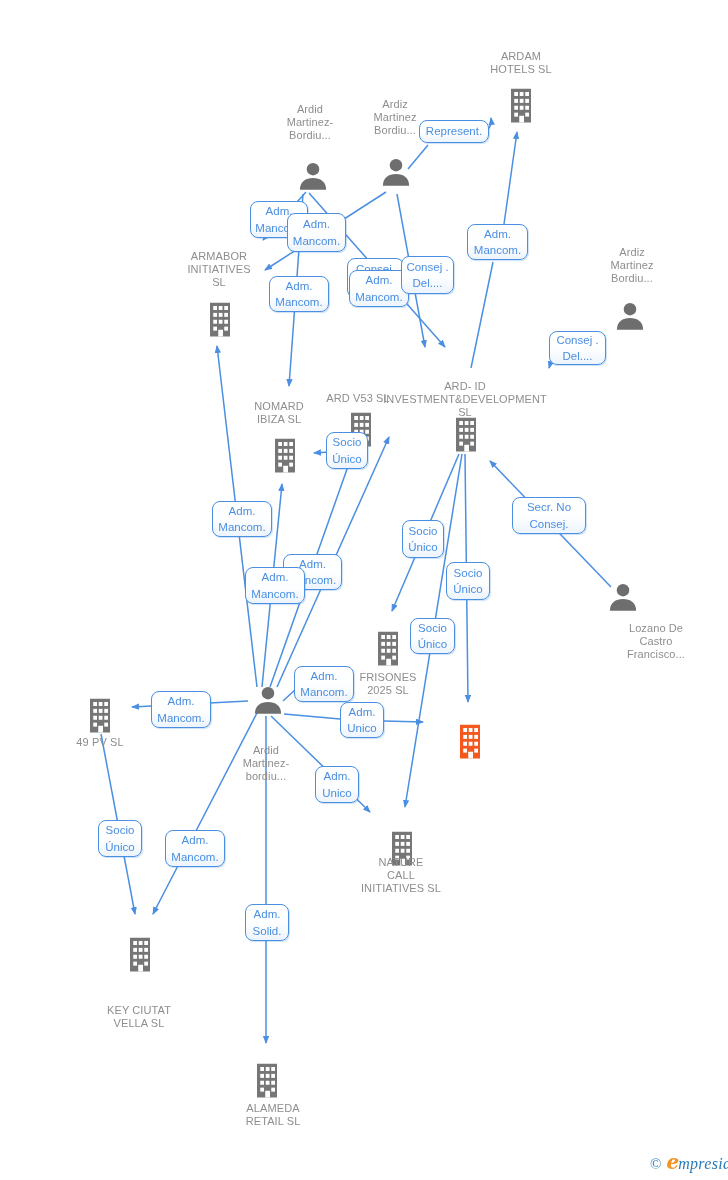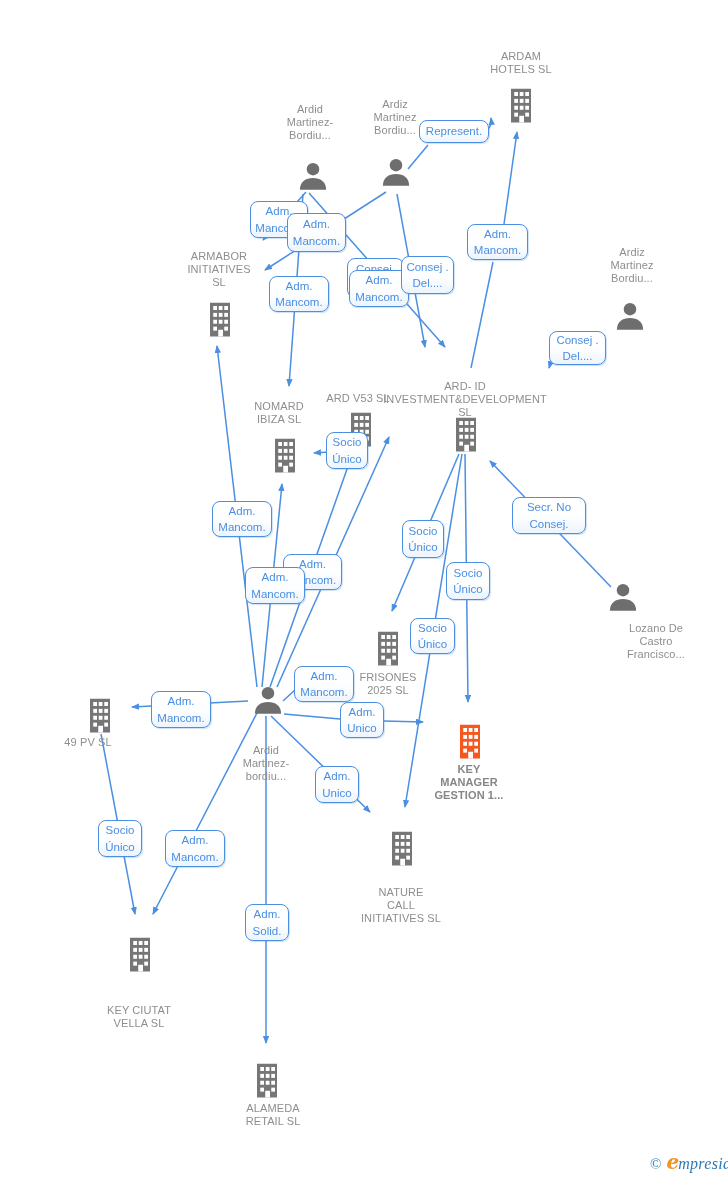--- a/index.html
+++ b/index.html
@@ -195,33 +195,30 @@
 INITIATIVES
 SL</div>
   <div class="nlabel" style="left:279px;top:400px">NOMARD
 IBIZA SL</div>
   <div class="nlabel" style="left:358px;top:392px">ARD V53 SL</div>
   <div class="nlabel" style="left:465px;top:380px">ARD- ID
 INVESTMENT&amp;DEVELOPMENT
 SL</div>
   <div class="nlabel" style="left:388px;top:671px">FRISONES
 2025 SL</div>
-  <div class="nlabel bold" style="left:469px;top:763px">KEY
-MANAGER
-GESTION 1...</div>
   <div class="nlabel" style="left:656px;top:622px">Lozano De
 Castro
 Francisco...</div>
-  <div class="nlabel" style="left:88px;top:736px">49 PV SL</div>
+  <div class="nlabel" style="left:100px;top:736px">49 PV SL</div>
   <div class="nlabel" style="left:266px;top:744px">Ardid
 Martinez-
 bordiu...</div>
   <div class="nlabel" style="left:139px;top:1004px">KEY CIUTAT
 VELLA SL</div>
-  <div class="nlabel" style="left:401px;top:886px">NATURE
+  <div class="nlabel" style="left:401px;top:856px">NATURE
 CALL
 INITIATIVES SL</div>
   <div class="nlabel" style="left:273px;top:1102px">ALAMEDA
 RETAIL SL</div>
 
   <div class="ebox" style="left:250px;top:201px;width:58px;height:37px">Adm.
 Mancom.</div>
   <div class="ebox" style="left:287px;top:213px;width:59px;height:39px">Adm.
 Mancom.</div>
   <div class="ebox" style="left:269px;top:276px;width:60px;height:36px">Adm.

